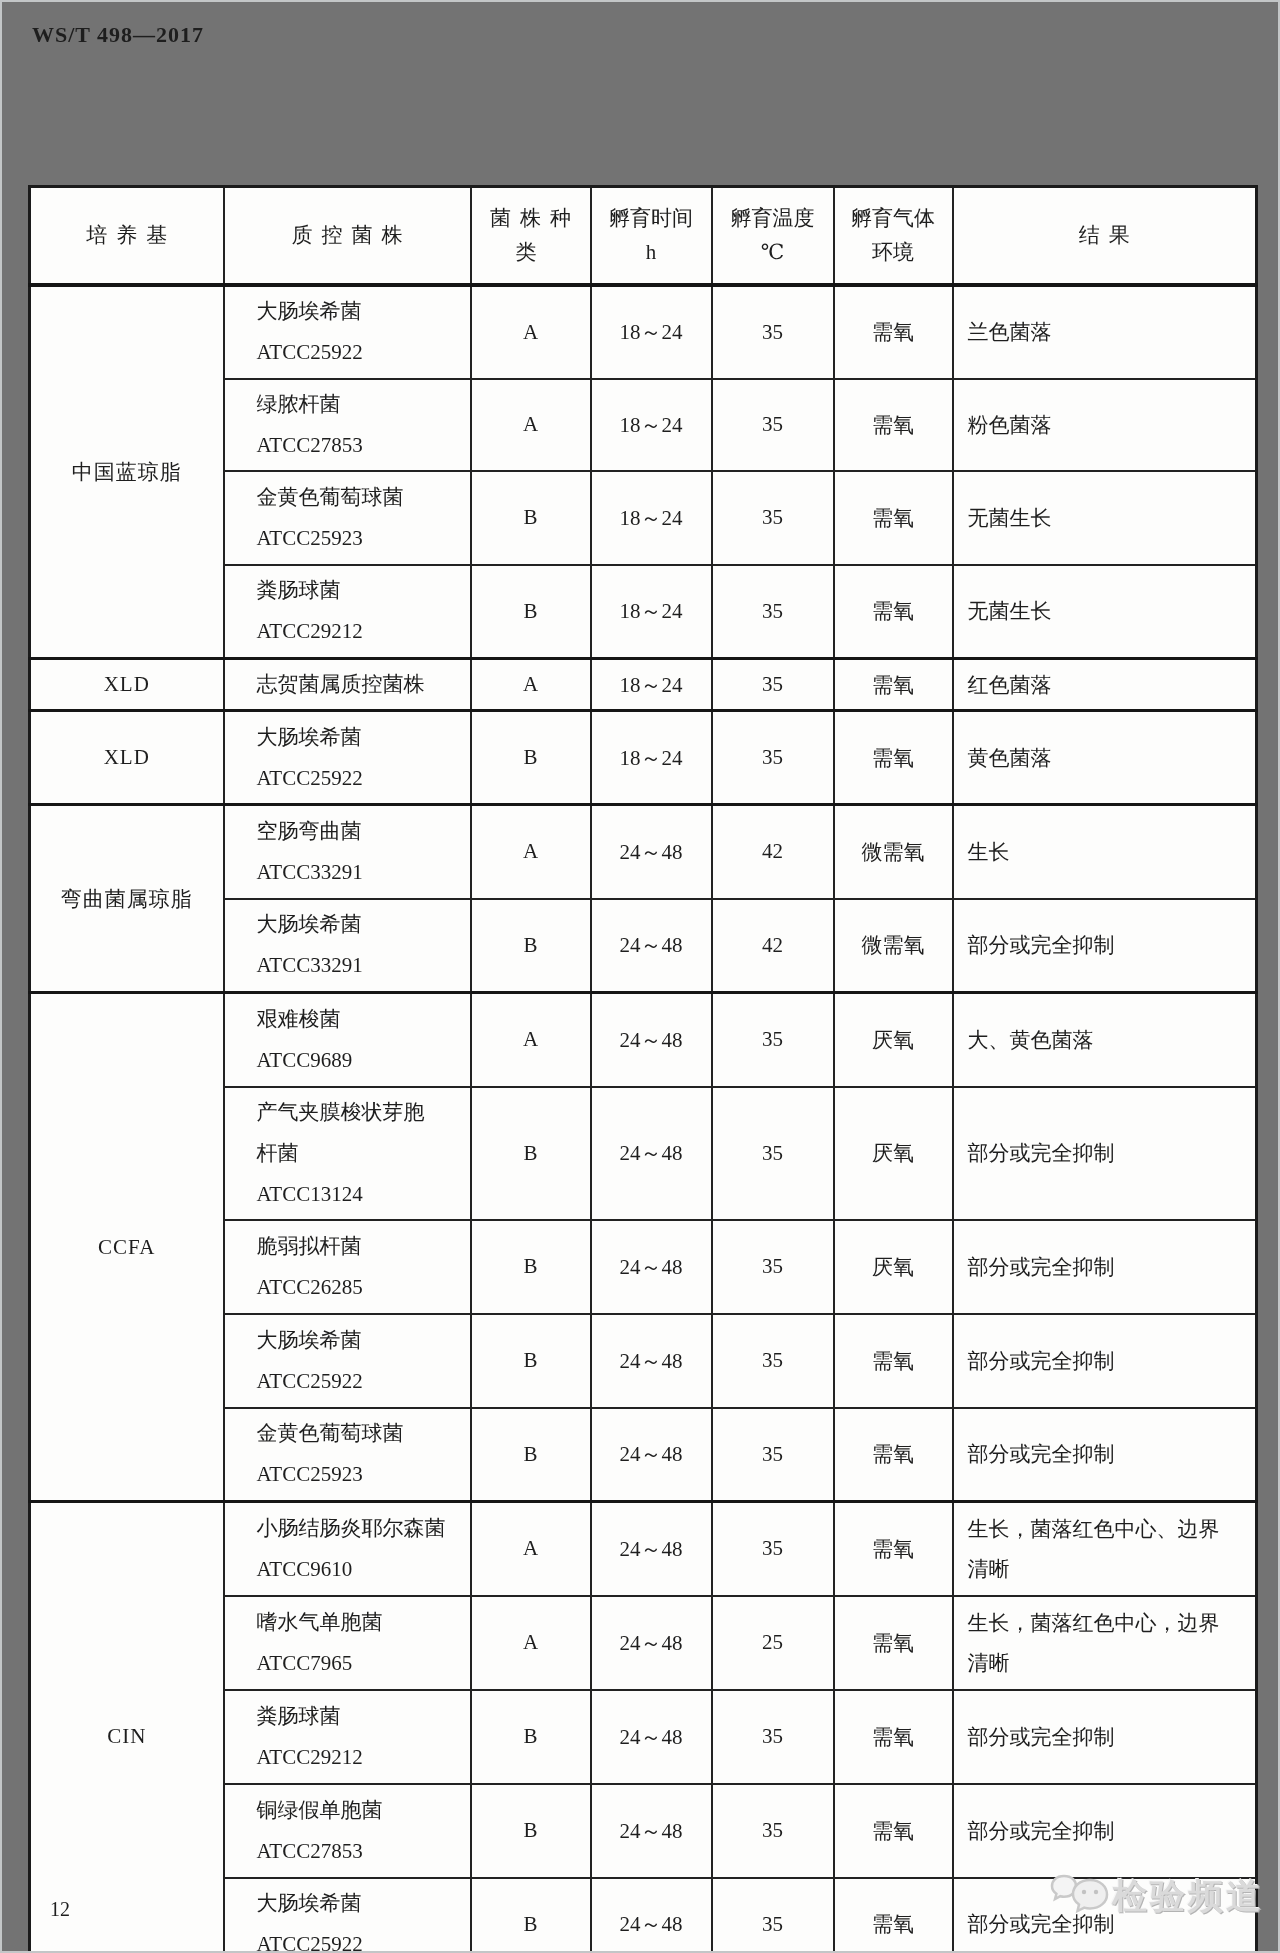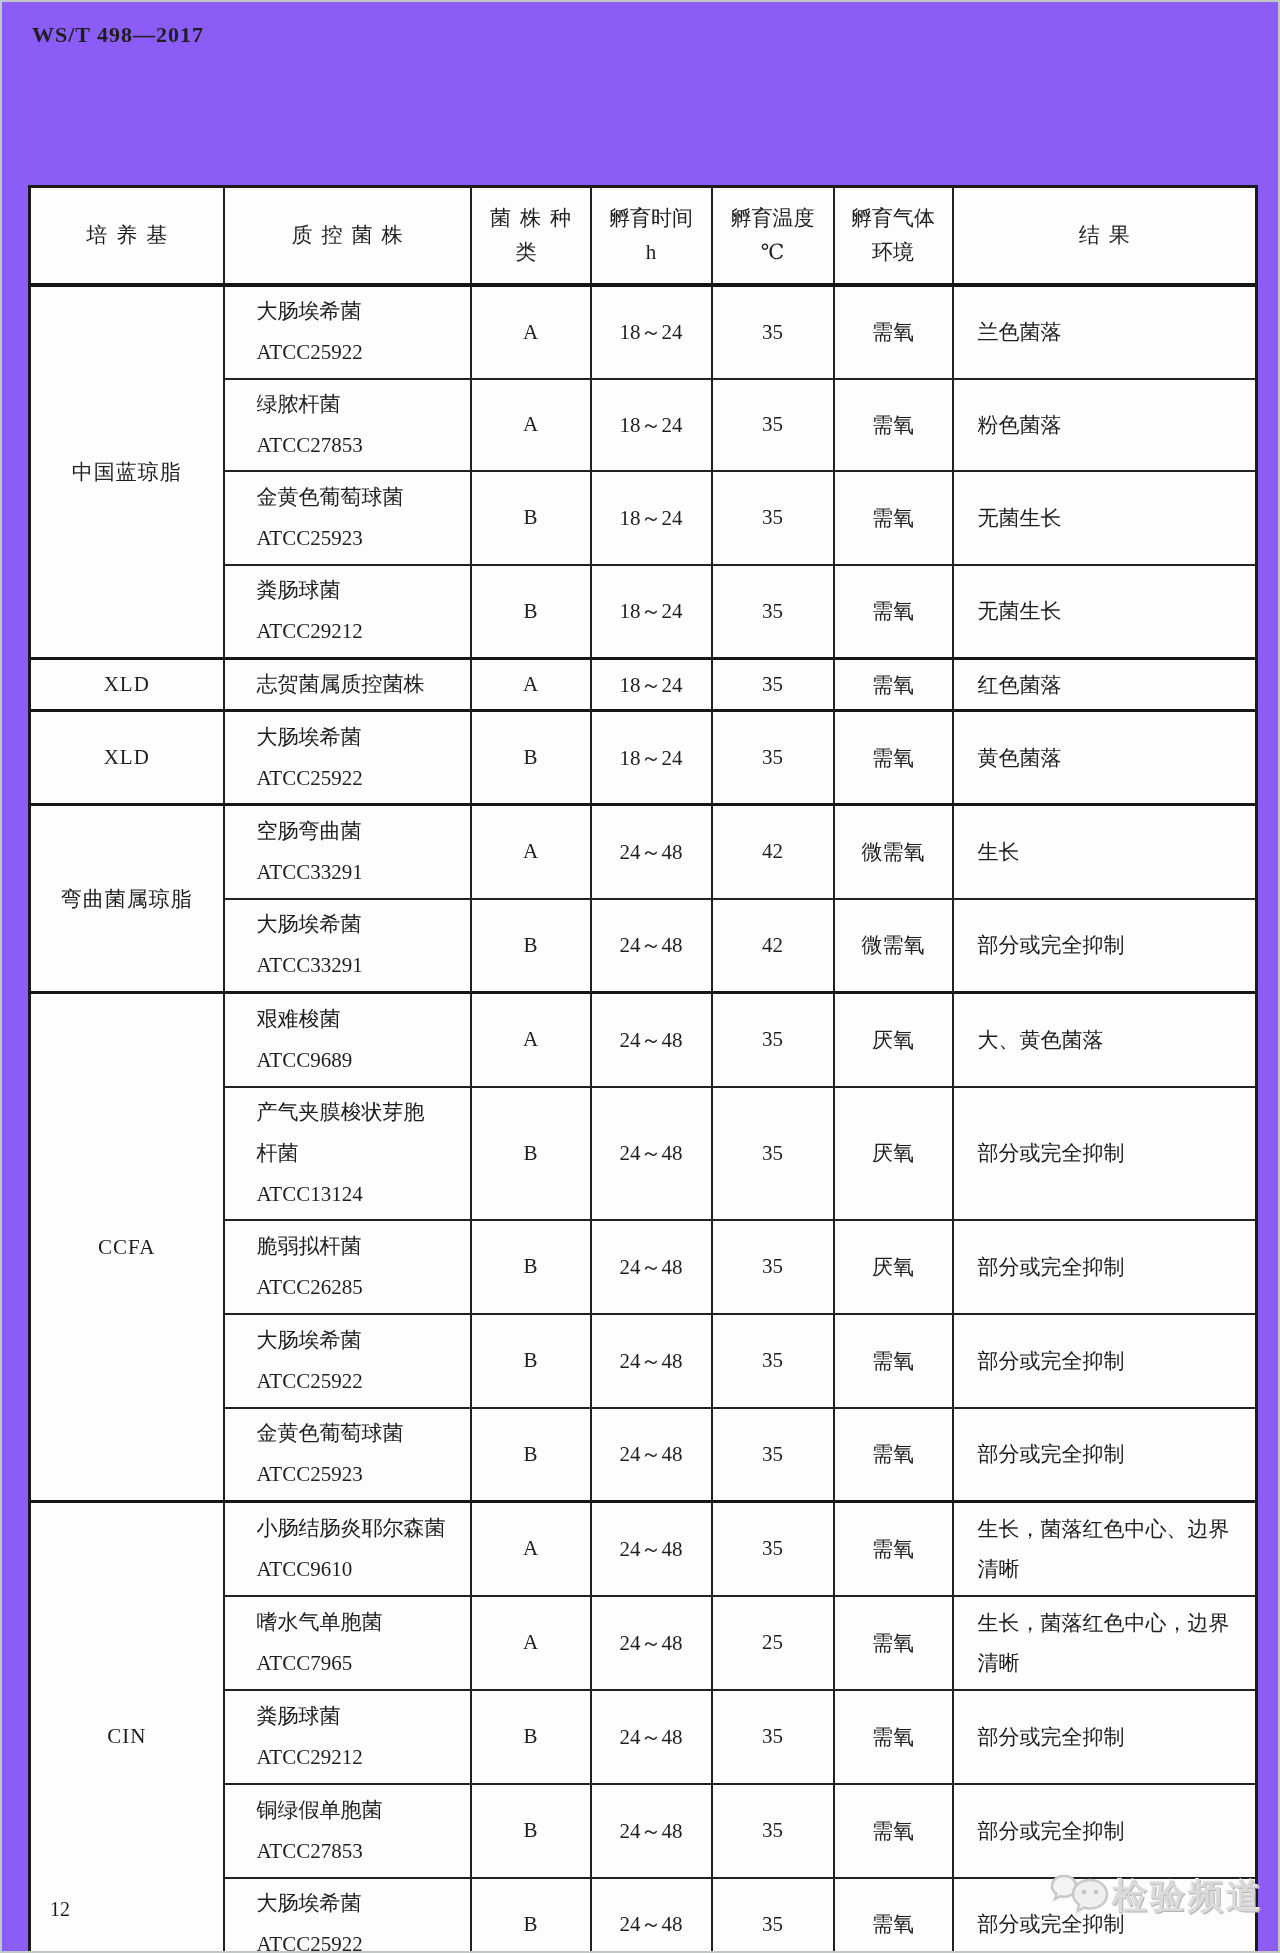--- a/index.html
+++ b/index.html
@@ -5,21 +5,21 @@
   html, body {
     margin: 0;
     padding: 0;
     background: #e9e9e9;
   }
   .page {
     position: relative;
     width: 1280px;
     height: 1953px;
     margin: 0 auto;
-    background: #8b5cf6;
+    background: #737373;
     box-sizing: border-box;
     border: 2px solid #c3c6c7;
     overflow: hidden;
     font-family: "Liberation Serif", "DejaVu Serif", serif;
     color: #1e1e1e;
   }
   .doc-number {
     position: absolute;
     left: 30px;
     top: 20px;
@@ -68,21 +68,21 @@
   }
   tr.group-start td { border-top: 3px solid #161616; }
   td.cell-medium { text-align: center; letter-spacing: 1px; }
   td.cell-strain {
     text-align: left;
     padding-left: 32px;
     line-height: 41px;
   }
   td.cell-result {
     text-align: left;
-    padding-left: 24px;
+    padding-left: 14px;
     line-height: 40px;
     font-family: Liberation Serif, serif;
   }
   td.cell-type, td.cell-time, td.cell-temp, td.cell-gas { text-align: center; }
   .page-number {
     position: absolute;
     left: 48px;
     top: 1896px;
     font-size: 20px;
   }

